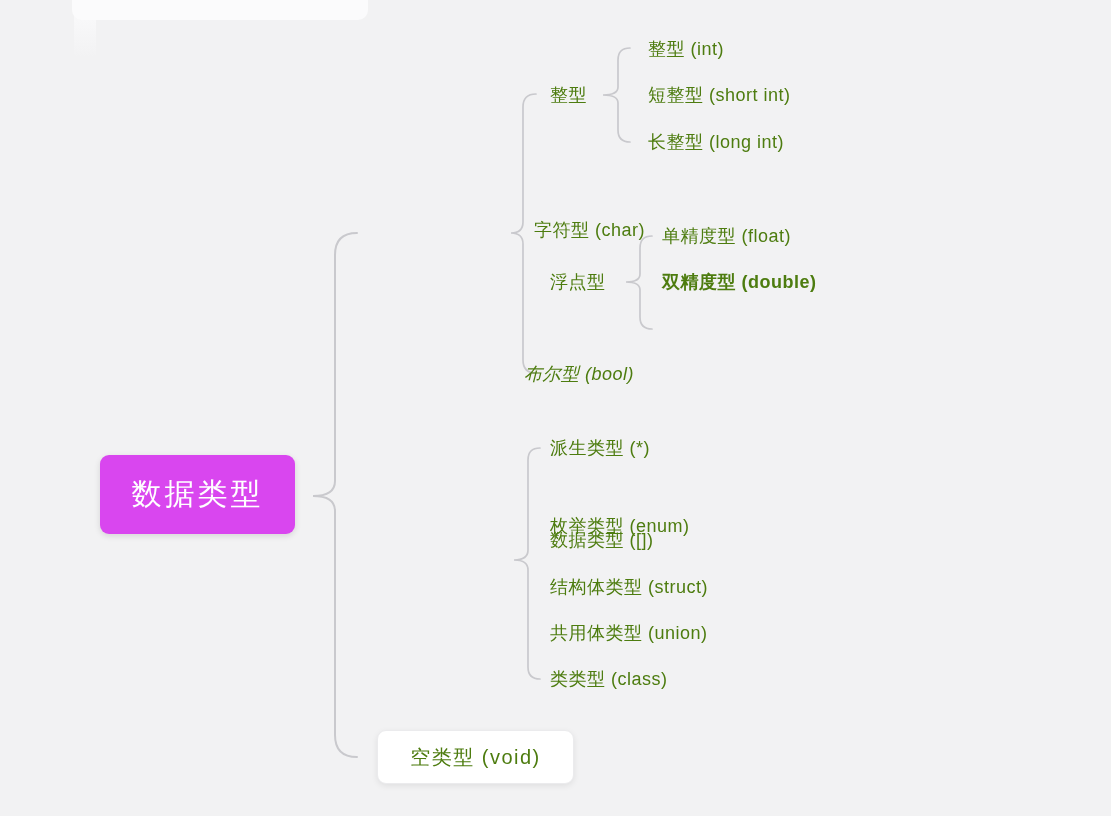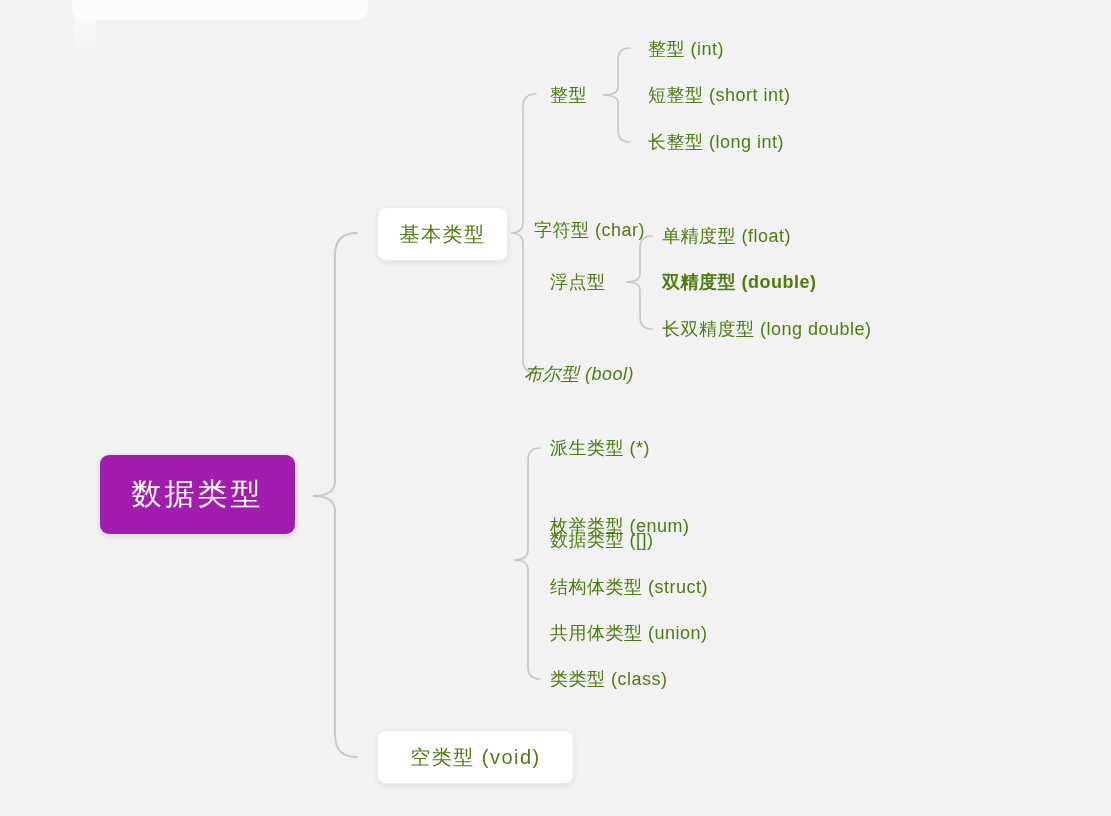--- a/index.html
+++ b/index.html
@@ -44,21 +44,21 @@
     position: absolute;
     box-sizing: border-box;
     color: #4d7c0f;
     white-space: pre;
   }
   .root-node {
     left: 100px;
     top: 455px;
     width: 195px;
     height: 79px;
-    background: #a21caf;
+    background: #d946ef;
     border-radius: 9px;
     color: #ffffff;
     font-size: 30px;
     letter-spacing: 3px;
     display: flex;
     align-items: center;
     justify-content: center;
     box-shadow: 0 2px 6px rgba(0,0,0,0.12);
     cursor: default;
   }
@@ -95,21 +95,20 @@
       <path stroke-width="2" d="M 357,233 Q 335,233 335,255 L 335,481 Q 335,496 313,496 Q 335,496 335,511 L 335,735 Q 335,757 357,757"></path>
       <path stroke-width="1.7" d="M 536,94 Q 523,94 523,107 L 523,222 Q 523,233 511,233 Q 523,233 523,244 L 523,360 Q 523,373 536,373"></path>
       <path stroke-width="1.7" d="M 630,48 Q 618,48 618,60 L 618,87 Q 618,95 603,95 Q 618,95 618,103 L 618,130 Q 618,142 630,142"></path>
       <path stroke-width="1.7" d="M 652,236 Q 640,236 640,248 L 640,274 Q 640,282 626,282 Q 640,282 640,290 L 640,317 Q 640,329 652,329"></path>
       <path stroke-width="1.7" d="M 540,448 Q 528,448 528,460 L 528,550 Q 528,560 514,560 Q 528,560 528,570 L 528,667 Q 528,679 540,679"></path>
     </g>
   </svg>
 
   <div class="node root-node">数据类型</div>
 
-  <div class="node box-node" style="left:377px; top:207px; width:131px; height:54px;">基本类型</div>
 
 
   <div class="node box-node" style="left:377px; top:730px; width:197px; height:54px;">空类型 (void)</div>
 
   <div class="node text-node" style="left:550px; top:95px;">整型</div>
 
   <div class="node text-node" style="left:534px; top:188px;margin-top:42px;">字符型 (char)</div>
 
   <div class="node text-node" style="left:550px; top:282px;">浮点型</div>
 
@@ -118,21 +117,20 @@
   <div class="node text-node" style="left:648px; top:49px;">整型 (int)</div>
 
   <div class="node text-node" style="left:648px; top:95px;">短整型 (short int)</div>
 
   <div class="node text-node" style="left:648px; top:142px;">长整型 (long int)</div>
 
   <div class="node text-node" style="left:662px; top:236px;">单精度型 (float)</div>
 
   <div class="node text-node" style="left:662px; top:282px;font-weight:bold;">双精度型 (double)</div>
 
-  <div class="node text-node" style="left:662px; top:329px;">长双精度型 (long double)</div>
 
   <div class="node text-node" style="left:550px; top:448px;">派生类型 (*)</div>
 
   <div class="node text-node" style="left:550px; top:494px;margin-top:32px;">枚举类型 (enum)</div>
 
   <div class="node text-node" style="left:550px; top:540px;">数据类型 ([])</div>
 
   <div class="node text-node" style="left:550px; top:587px;">结构体类型 (struct)</div>
 
   <div class="node text-node" style="left:550px; top:633px;">共用体类型 (union)</div>

